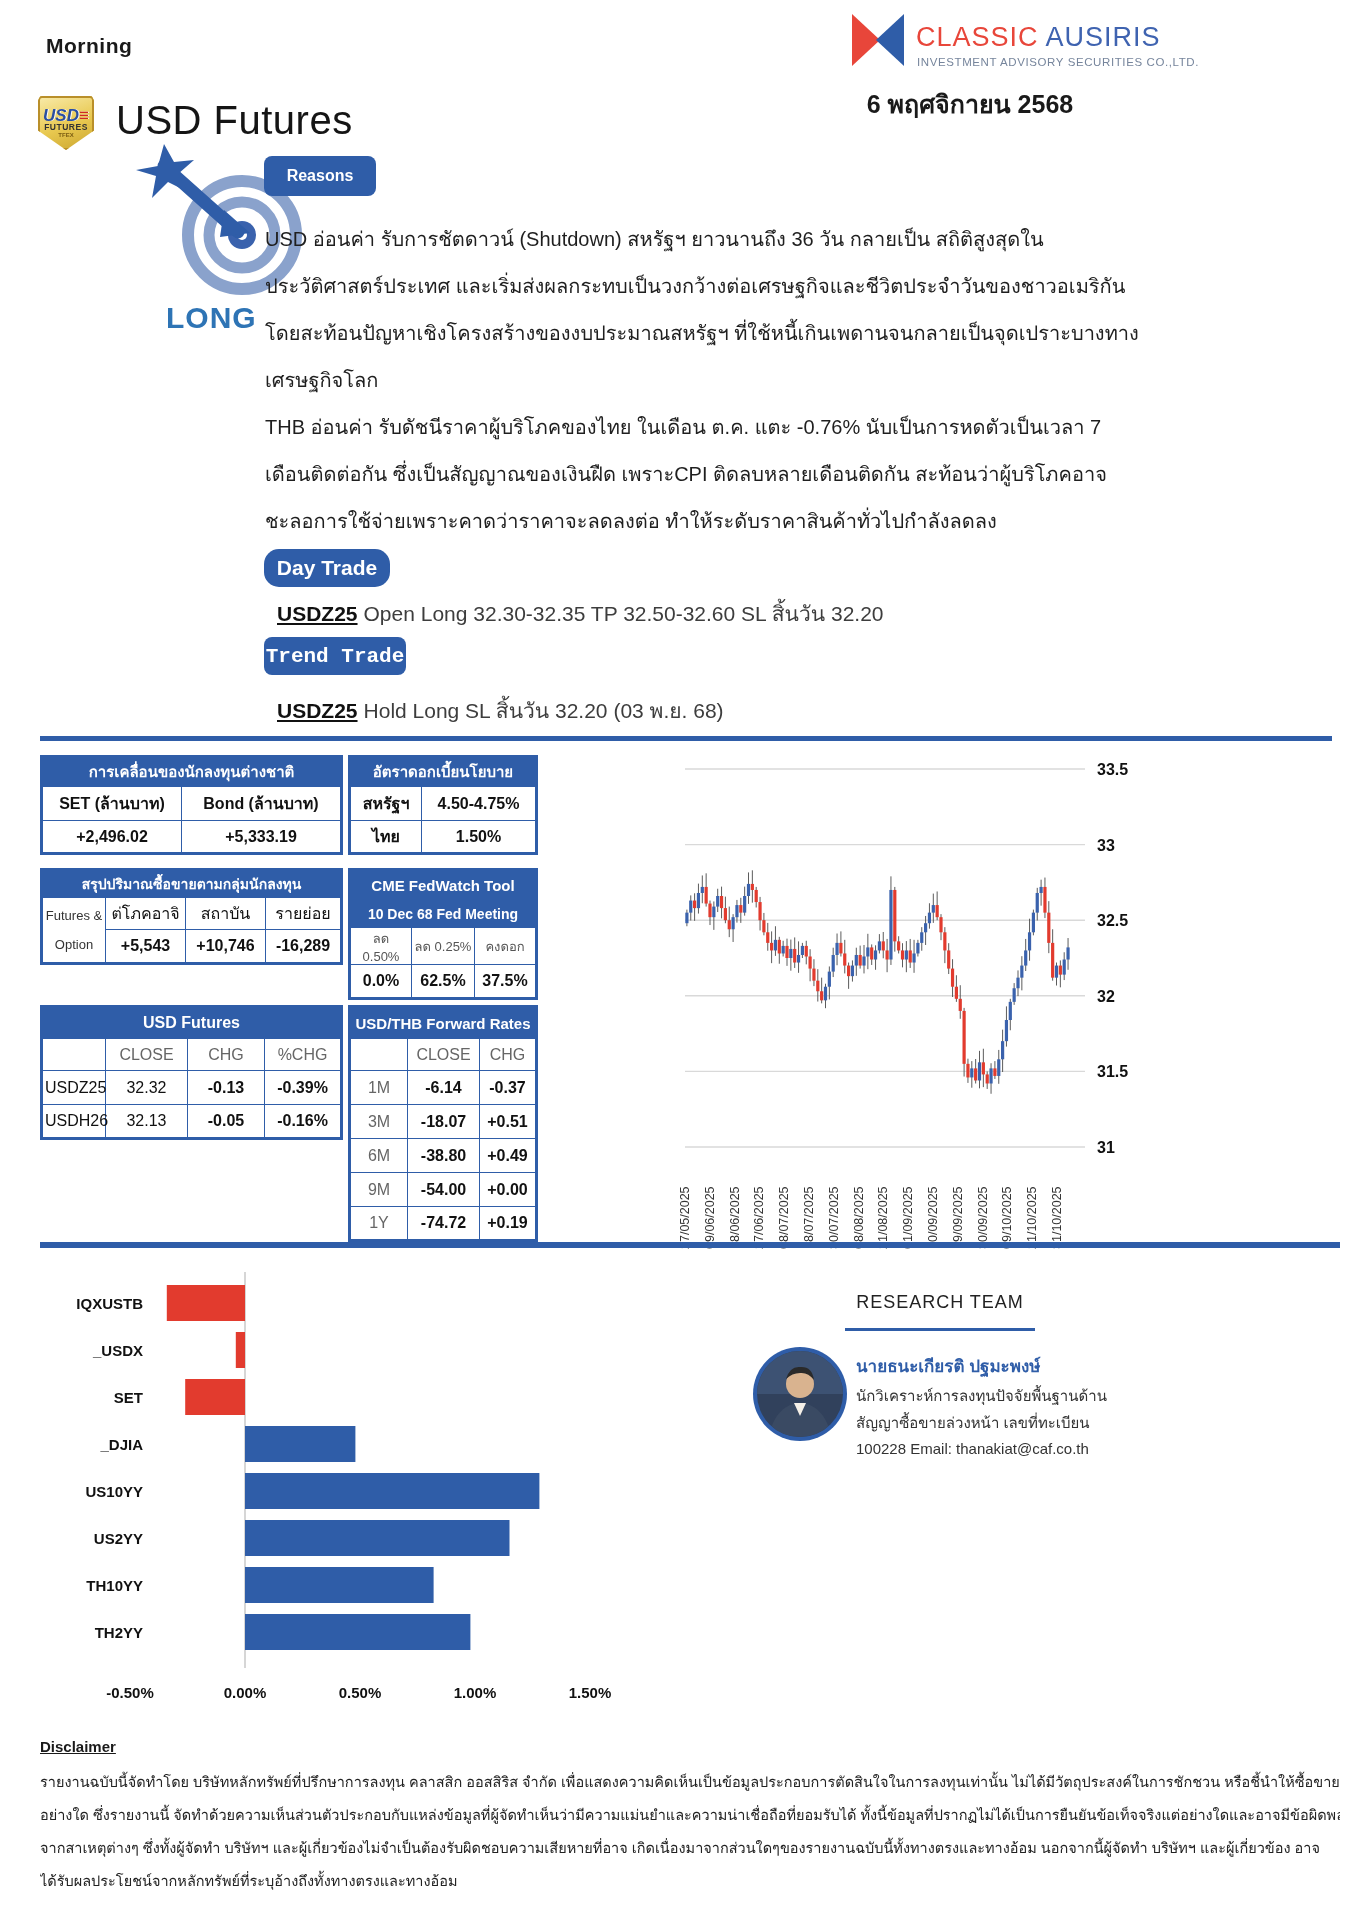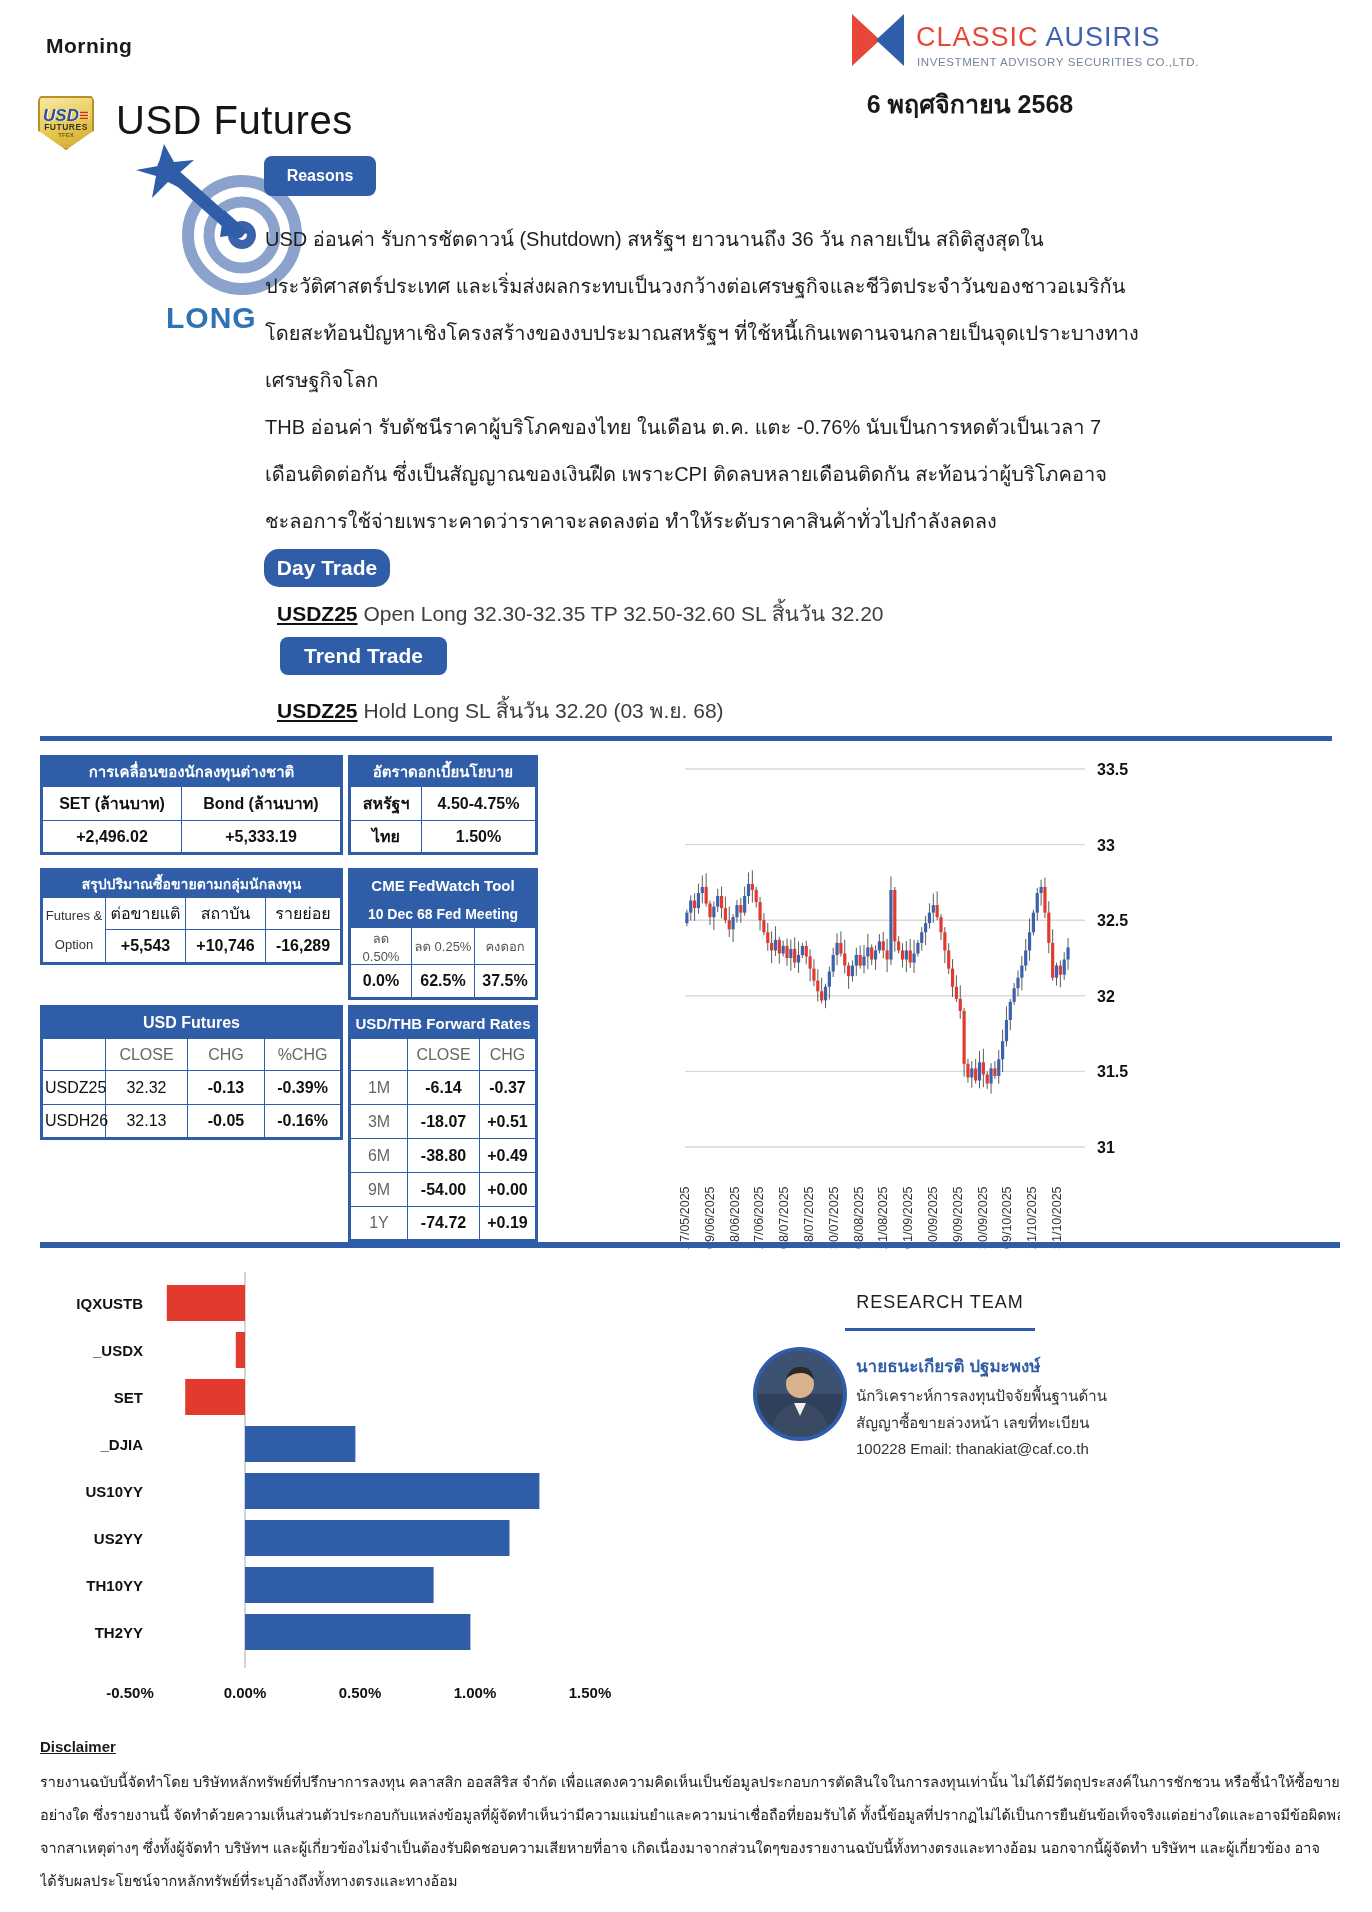--- a/index.html
+++ b/index.html
@@ -24,21 +24,21 @@
   .badge .l1 .s{color:#cf2b23;}
   .badge .l2{font-size:8.5px;font-weight:bold;color:#333;letter-spacing:.5px;line-height:9px;}
   .badge .l3{font-size:6px;font-weight:bold;color:#7a5c12;line-height:7px;}
   .product-title{left:116px;top:98px;font-size:40px;font-weight:400;letter-spacing:.5px;color:#151515;}
   .long-label{left:166px;top:301px;font-size:30px;font-weight:bold;color:#2e74b5;letter-spacing:1px;}
   
   .pill{background:#2f5da8;color:#fff;font-weight:bold;border-radius:8px;text-align:center;
         display:flex;align-items:center;justify-content:center;}
   .pill.reasons{left:264px;top:156px;width:112px;height:40px;font-size:16px;}
   .pill.day{left:264px;top:549px;width:126px;height:38px;font-size:21px;border-radius:15px;}
-  .pill.trend{left:280px;top:637px;width:167px;height:38px;font-size:21px;}
+  .pill.trend{left:264px;top:637px;width:142px;height:38px;font-size:21px;font-family:Liberation Mono, monospace;}
   .headline{left:394px;top:165px;font-size:20px;font-weight:600;color:#111;}
   .para{left:265px;top:216px;width:1090px;font-size:20px;line-height:47px;color:#1f1f1f;}
   .trade-line{font-size:21px;color:#3d3d3d;white-space:nowrap;}
   .trade-line .sym{font-weight:bold;color:#111;text-decoration:underline;margin-right:6px;}
   .trade-line.day{left:277px;top:597px;}
   .trade-line.trend{left:277px;top:694px;}
   .rule{background:#2f5da8;}
   .rule.r1{left:40px;top:736px;width:1292px;height:5px;}
   .rule.r2{left:40px;top:1242px;width:1300px;height:6px;}
   
@@ -172,21 +172,21 @@
       </colgroup>
     <tbody>
         <tr style="height:28px">
           <td class="hd" colspan="4" style="font-size:14px">สรุปปริมาณซื้อขายตามกลุ่มนักลงทุน</td>
         </tr>
     <tr style="height:32px">
       <td rowspan="2">
         <div class="rowlabel">Futures &amp;</div>
         <div class="rowlabel" style="margin-top:12px">Option</div>
       </td>
-      <td>ต่อขายแติ</td>
+      <td>ต่โภคอาจิ</td>
       <td>สถาบัน</td>
       <td>รายย่อย</td>
     </tr>
     <tr style="height:34px">
       <td class="b">+5,543</td>
       <td class="b">+10,746</td>
       <td class="b">-16,289</td>
     </tr>
   </tbody>
     </table>

